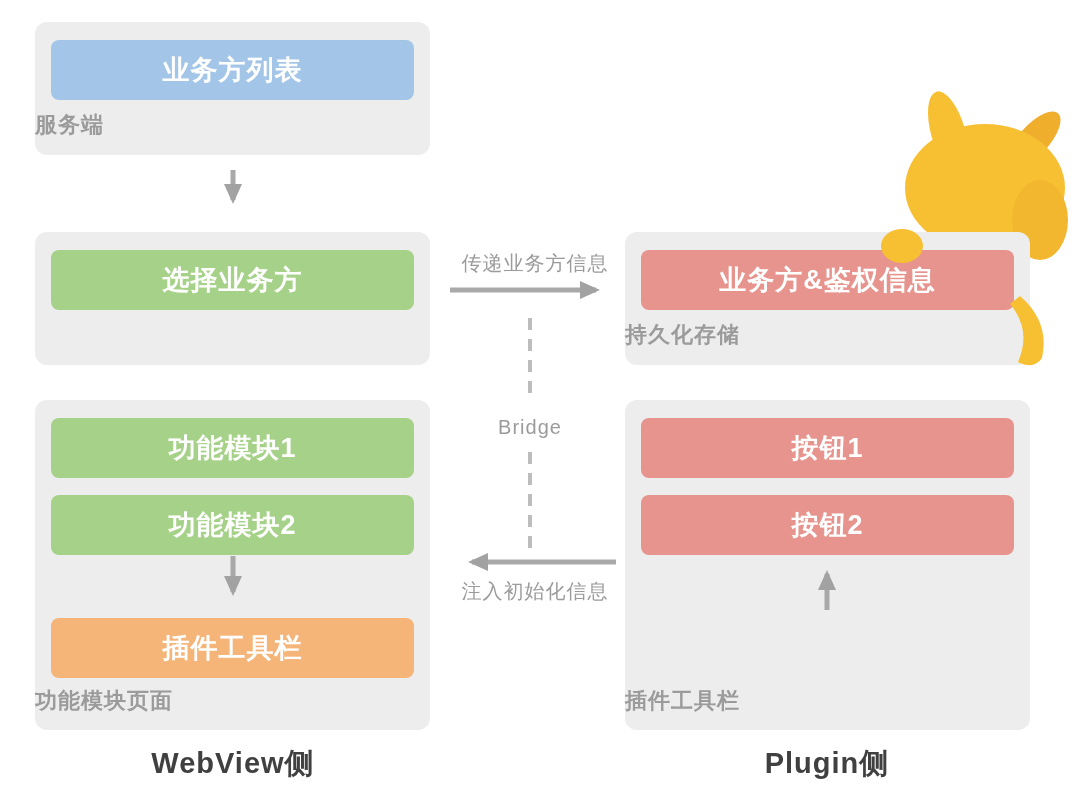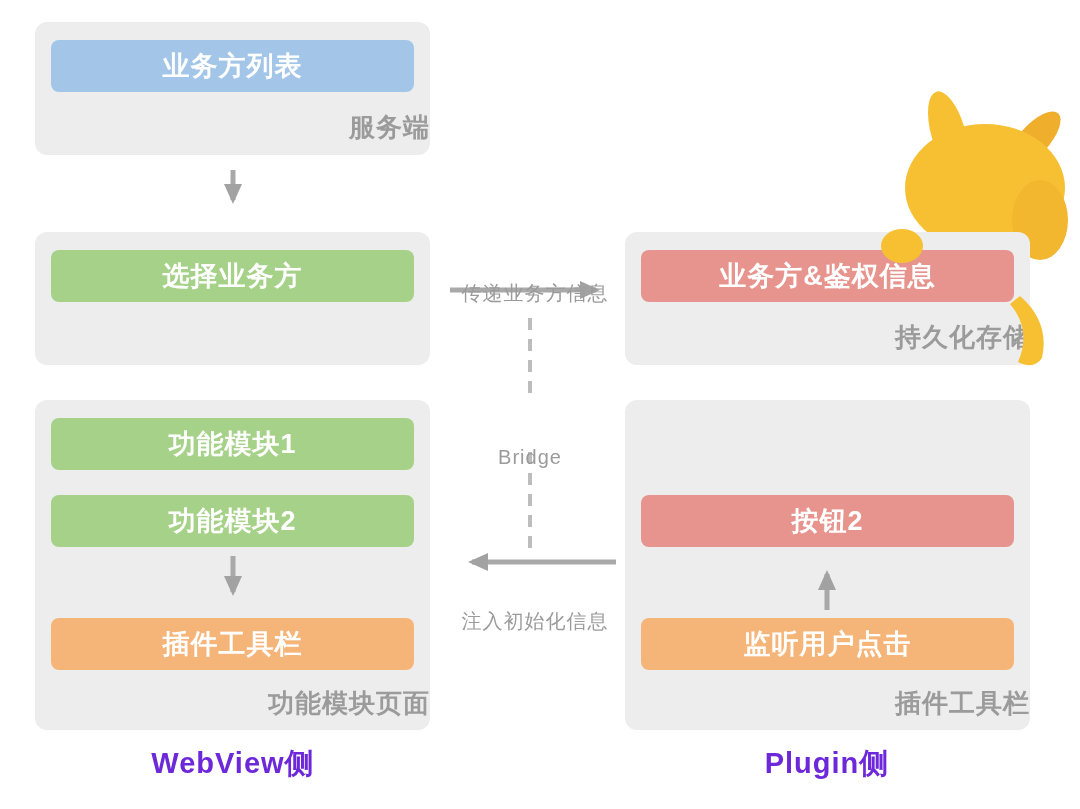--- a/index.html
+++ b/index.html
@@ -5,34 +5,34 @@
   html,body{margin:0;padding:0;}
   body{
     width:1080px;height:809px;position:relative;background:#ffffff;
     font-family:"Liberation Sans", sans-serif;overflow:hidden;
   }
   .group{
     position:absolute;background:var(--container,#ededed);
     border-radius:12px;z-index:1;
   }
   .node{
-    position:absolute;left:16px;right:16px;height:52px;border-radius:8px;
+    position:absolute;left:16px;right:16px;height:60px;border-radius:8px;
     color:#ffffff;font-weight:700;font-size:27px;letter-spacing:1px;
     display:flex;align-items:center;justify-content:center;
   }
   .caption{
-    position:absolute;left:0;right:0;text-align:right;
-    color:var(--caption,#9b9b9b);font-weight:700;font-size:26px;letter-spacing:1px;
+    position:absolute;left:0;right:0;text-align:left;
+    color:var(--caption,#9b9b9b);font-weight:700;font-size:22px;letter-spacing:1px;
   }
   .edge-label{
     position:absolute;color:var(--caption,#9b9b9b);font-size:20px;
-    text-align:center;z-index:1;letter-spacing:1px;margin-top:30px;
+    text-align:center;z-index:1;letter-spacing:1px;
   }
   .side-label{
-    position:absolute;font-size:29px;font-weight:700;color:#6d28d9;
+    position:absolute;font-size:29px;font-weight:700;color:#404040;
     text-align:center;z-index:1;letter-spacing:1px;
   }
   .blue{background:var(--blue,#a3c6e8);}
   .green{background:var(--green,#a6d188);}
   .red{background:var(--red,#e6948d);}
   .orange{background:var(--orange,#f5b478);}
   svg.layer{position:absolute;left:0;top:0;pointer-events:none;}
 </style>
 </head>
 <body>
@@ -59,22 +59,22 @@
   <div class="node orange" style="top:218px">插件工具栏</div>
   <div class="caption" style="top:286px">功能模块页面</div>
 </div>
 
 <div class="group" style="left:625px;top:232px;width:405px;height:133px">
   <div class="node red" style="top:18px">业务方&amp;鉴权信息</div>
   <div class="caption" style="top:88px">持久化存储</div>
 </div>
 
 <div class="group" style="left:625px;top:400px;width:405px;height:330px">
+  <div class="node red" style="top:18px">按钮1</div>
   <div class="node red" style="top:95px">按钮2</div>
-  <div class="node orange" style="top:218px">监听用户点击</div>
   <div class="caption" style="top:286px">插件工具栏</div>
 </div>
 
 <svg class="layer" width="1080" height="809" style="z-index:1">
   <defs>
     <marker id="ah" markerUnits="userSpaceOnUse" markerWidth="20" markerHeight="18" refX="16" refY="9" orient="auto">
       <path d="M0,0 L20,9 L0,18 Z" fill="#a2a2a2"></path>
     </marker>
   </defs>
   <line x1="233" y1="170" x2="233" y2="200" stroke="#a9a9a9" stroke-width="5" marker-end="url(#ah)"></line>

